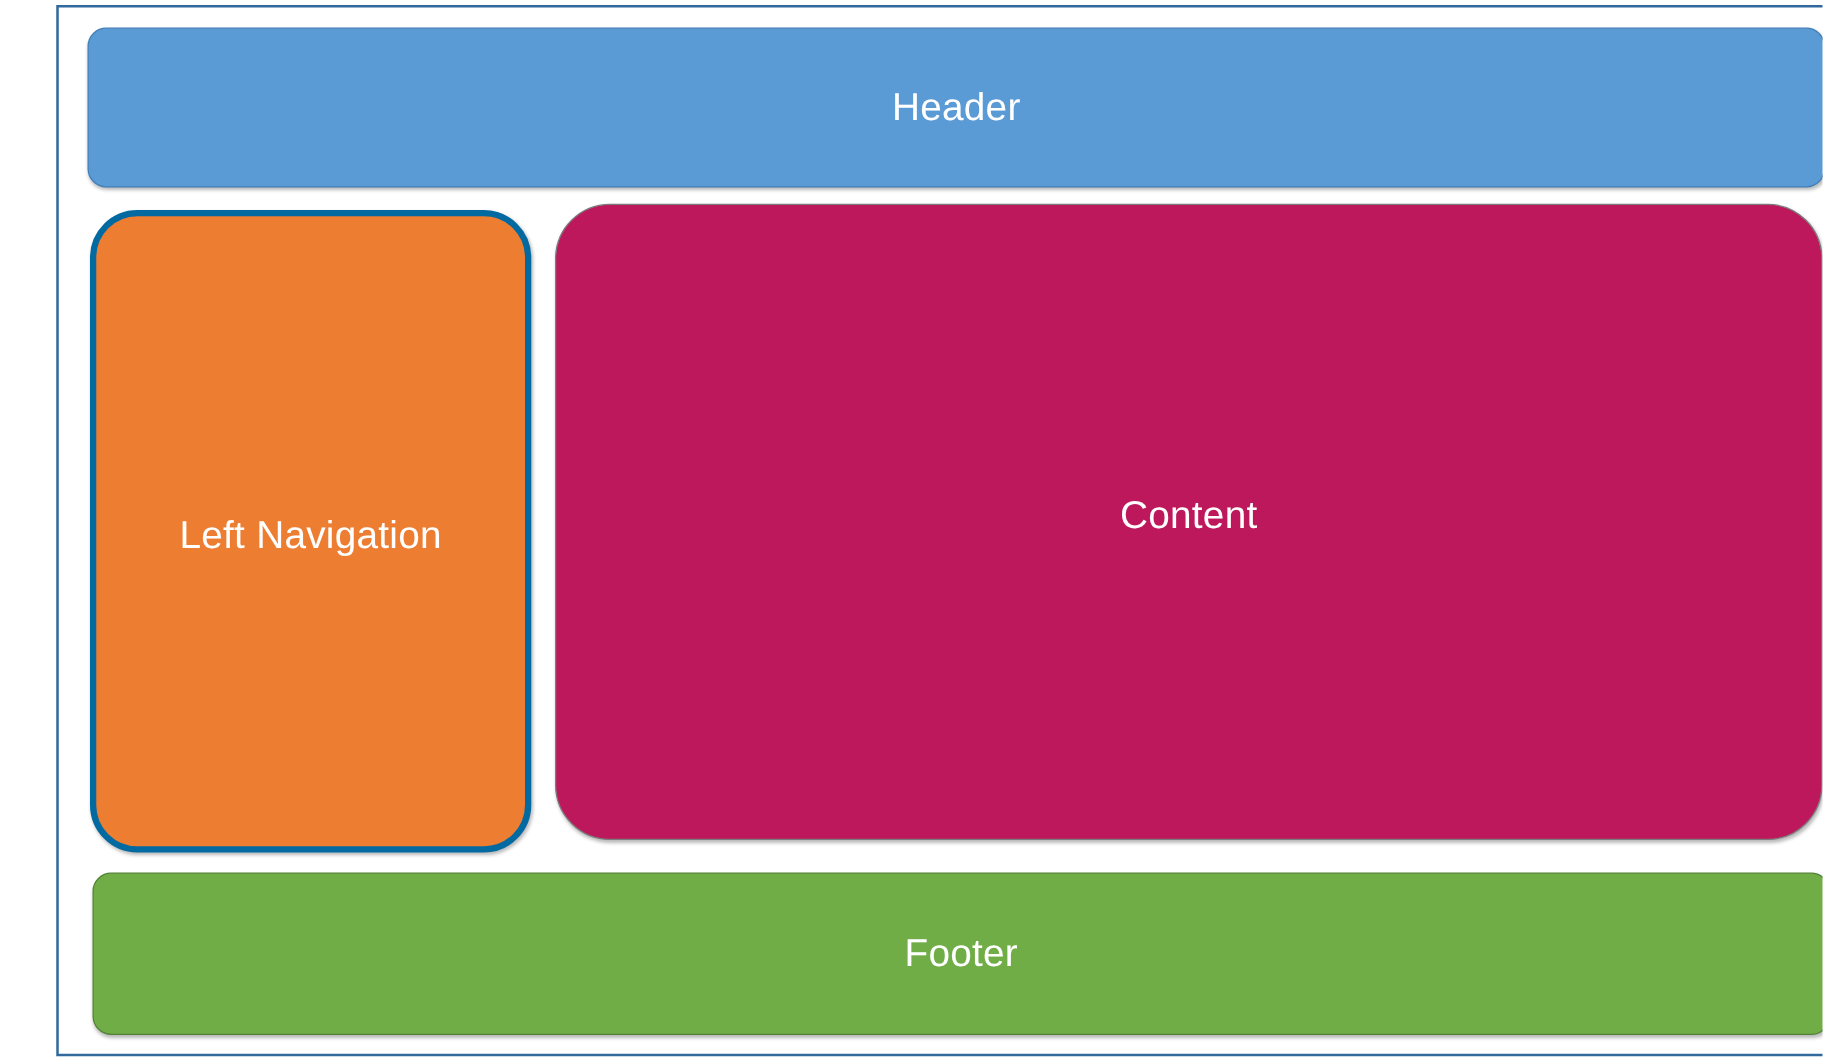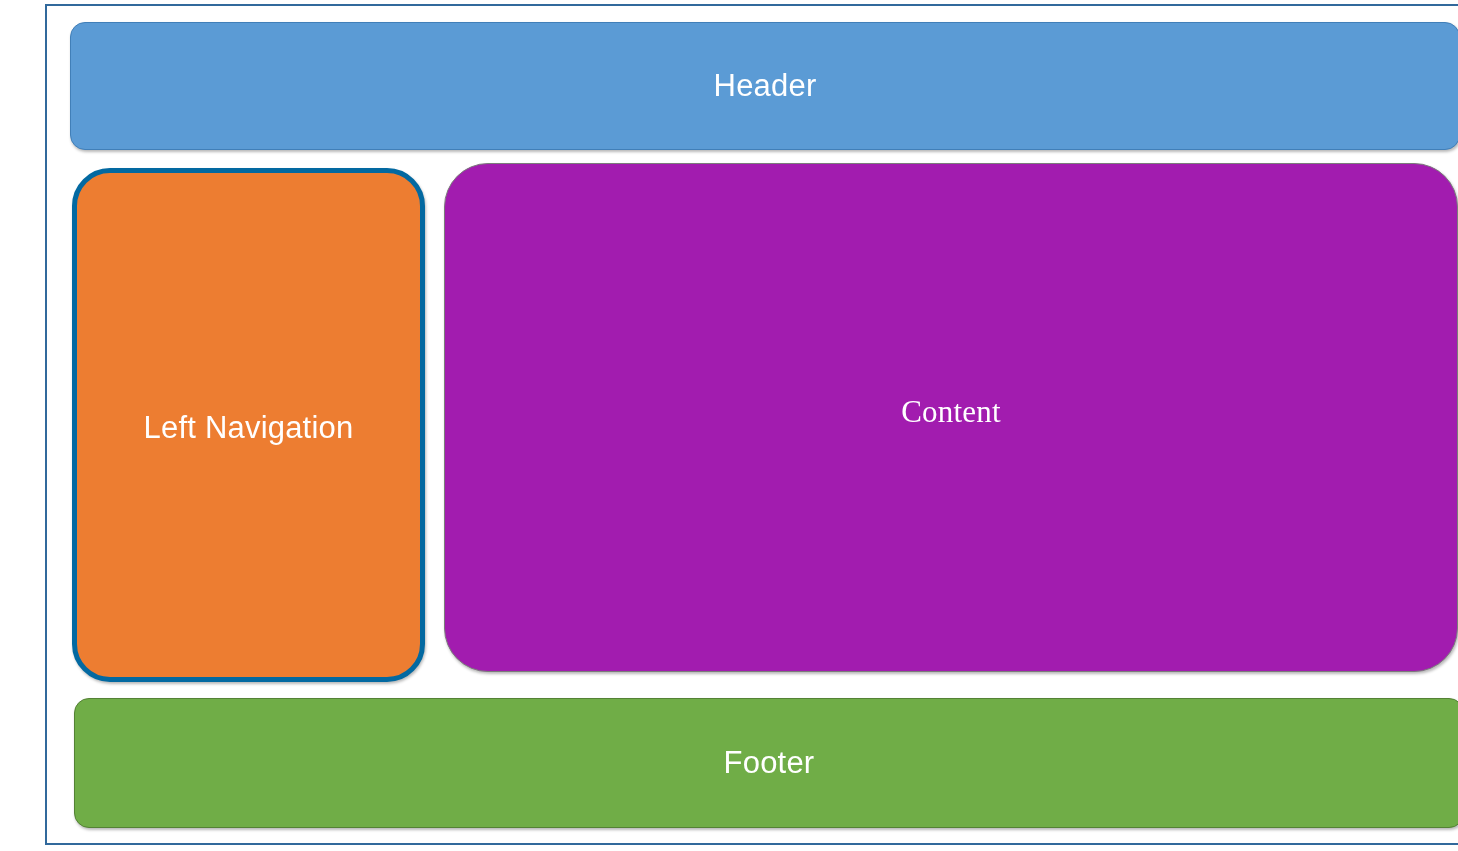--- a/index.html
+++ b/index.html
@@ -84,25 +84,24 @@
     position: relative;
     top: 3px;
   }
 
   
   #block-content {
     left: 404px;
     top: 163px;
     width: 1014px;
     height: 509px;
-    background: #a21caf;
+    background: #be185d;
     border: 1px solid #7B7B7B;
     border-radius: 44px;
     box-shadow: 1px 2px 3px rgba(0,0,0,0.28);
-    font-family: Liberation Serif, serif;
   }
   #block-content .block-label {
     font-size: 31px;
     position: relative;
     top: -6px;
   }
 
   
   #block-footer {
     left: 34px;

